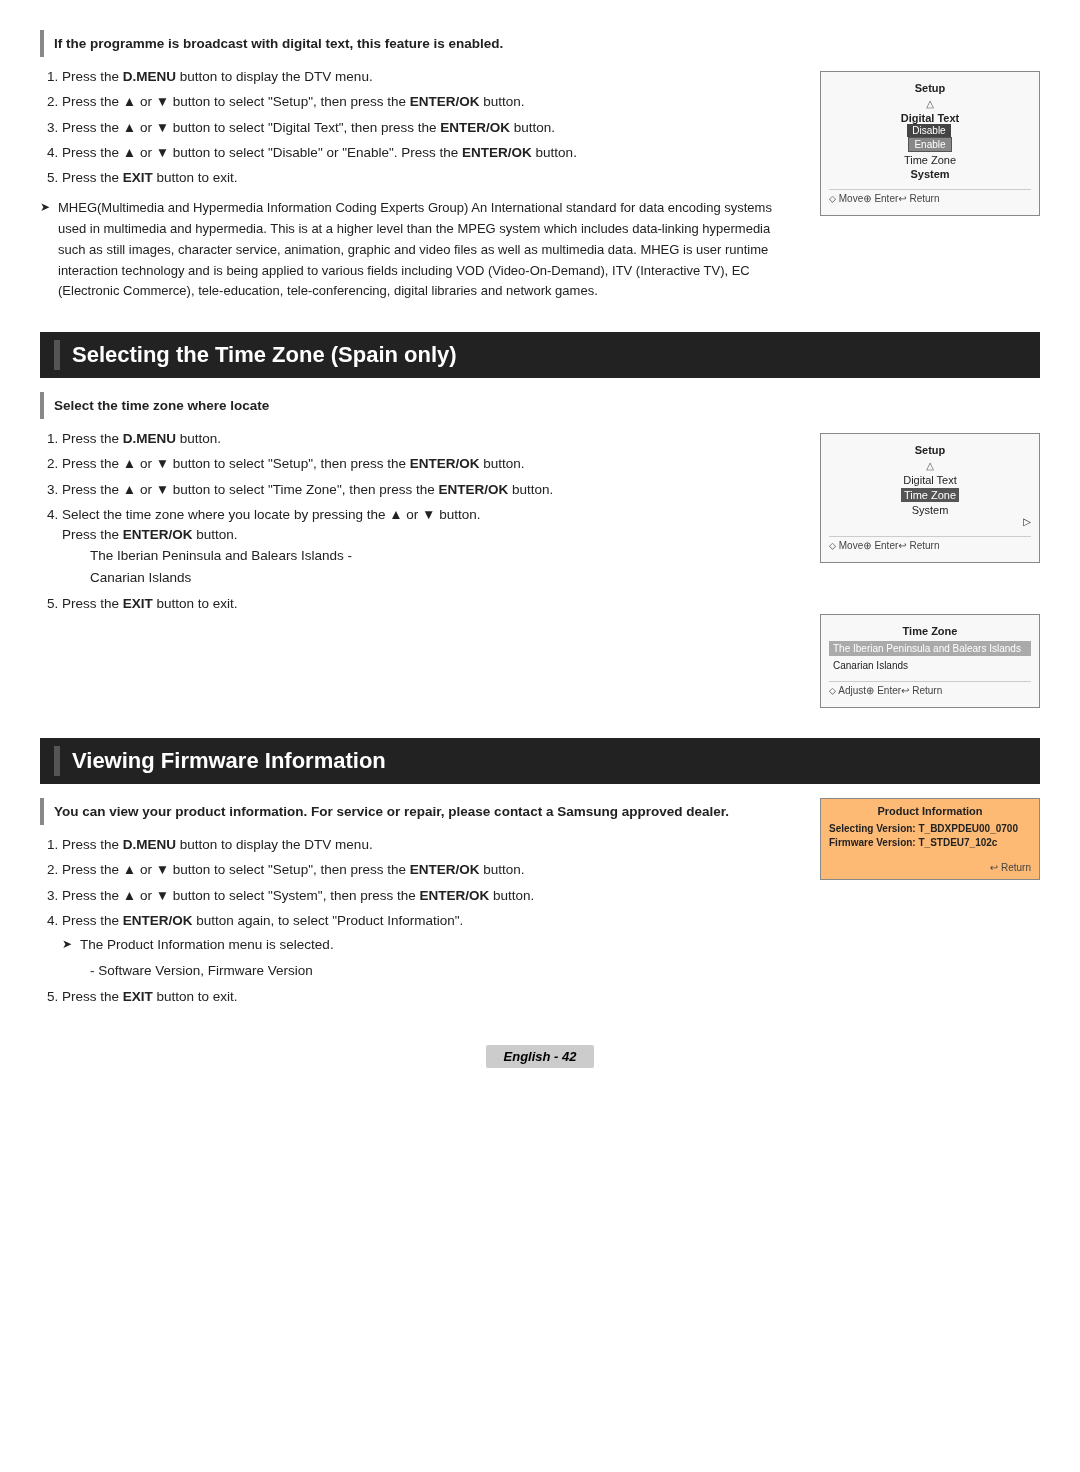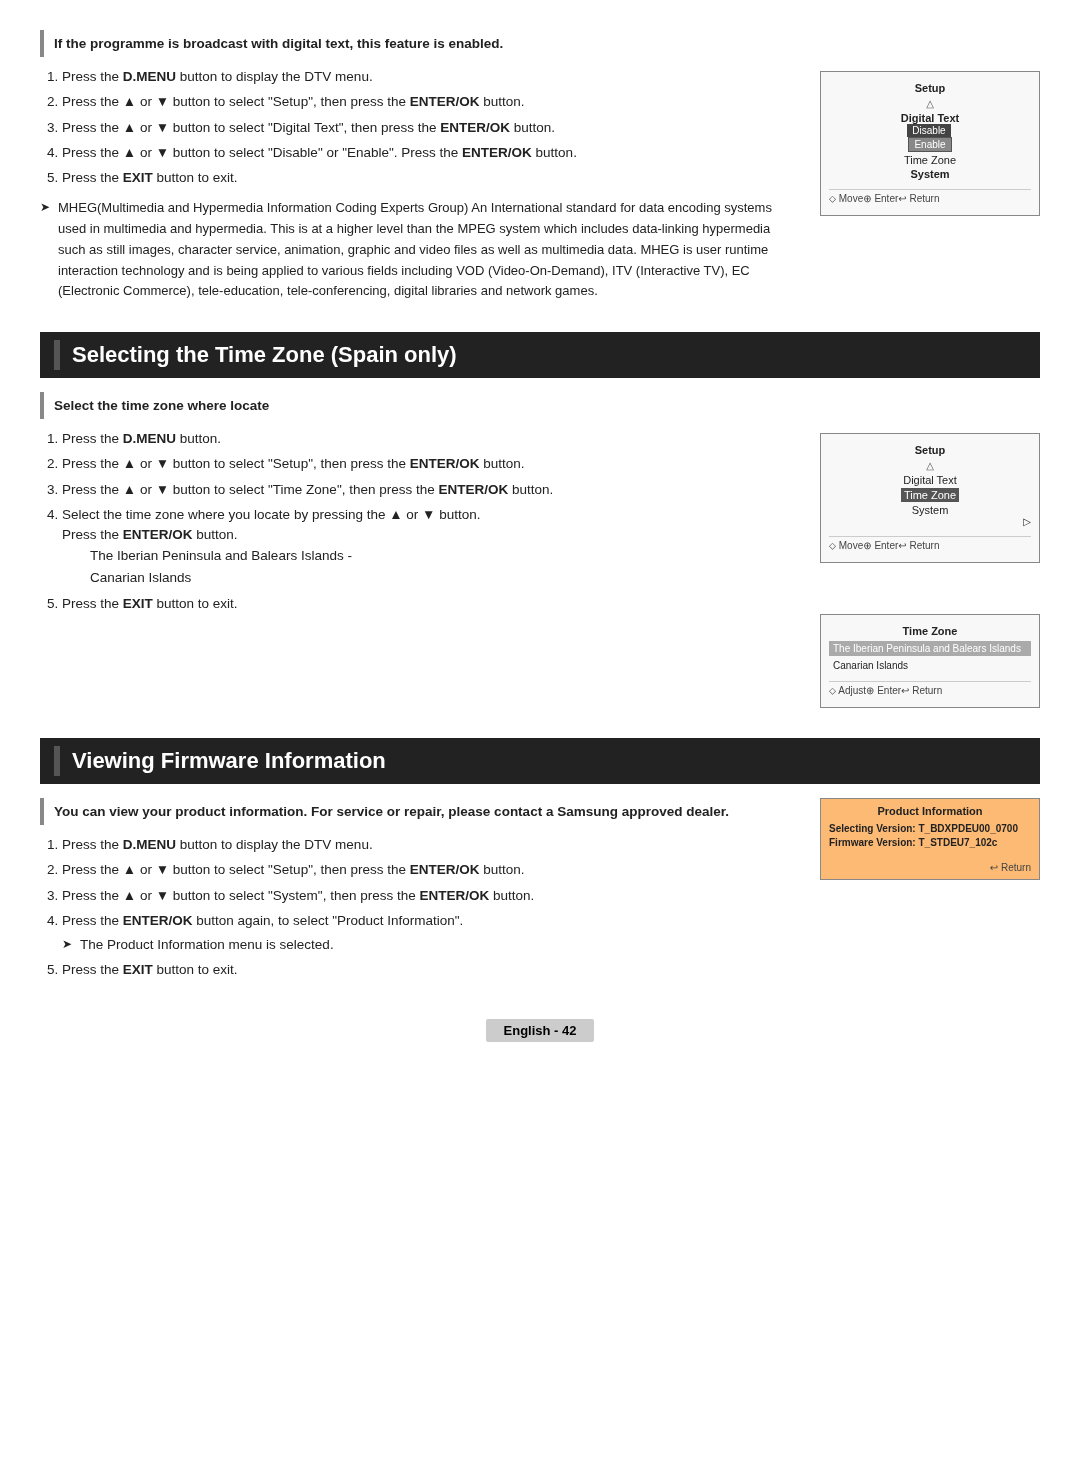--- a/index.html
+++ b/index.html
@@ -231,20 +231,21 @@
       justify-content: center;
       margin-top: 30px;
     }
     .page-tag {
       background: #ccc;
       color: #000;
       padding: 4px 18px;
       font-size: 13px;
       font-weight: bold;
       border-radius: 2px;
+      font-style: italic;
     }
   </style>
 </head>
 <body>
 
 <div>
   <div class="section-body">
     <div class="text-col">
       <div class="section-note">
         <span>If the programme is broadcast with digital text, this feature is enabled.</span>
@@ -356,20 +357,21 @@
       <div class="section-note">
         <span>You can view your product information. For service or repair, please contact a Samsung approved dealer.</span>
       </div>
       <ol>
         <li>Press the <span class="bold">D.MENU</span> button to display the DTV menu.</li>
         <li>Press the ▲ or ▼ button to select "Setup", then press the <span class="bold">ENTER/OK</span> button.</li>
         <li>Press the ▲ or ▼ button to select "System", then press the <span class="bold">ENTER/OK</span> button.</li>
         <li>
           Press the <span class="bold">ENTER/OK</span> button again, to select "Product Information".
           <div class="sub-note" style="margin-top:4px;">The Product Information menu is selected.</div>
+          <div class="indent">- Software Version, Firmware Version</div>
         </li>
         <li>Press the <span class="bold">EXIT</span> button to exit.</li>
       </ol>
     </div>
     <div class="diagram-col">
       <div class="product-screen">
         <div class="product-screen-title">Product Information</div>
         <div class="product-screen-row">Selecting Version: T_BDXPDEU00_0700</div>
         <div class="product-screen-row">Firmware Version: T_STDEU7_102c</div>
         <div class="product-screen-footer">↩ Return</div>

